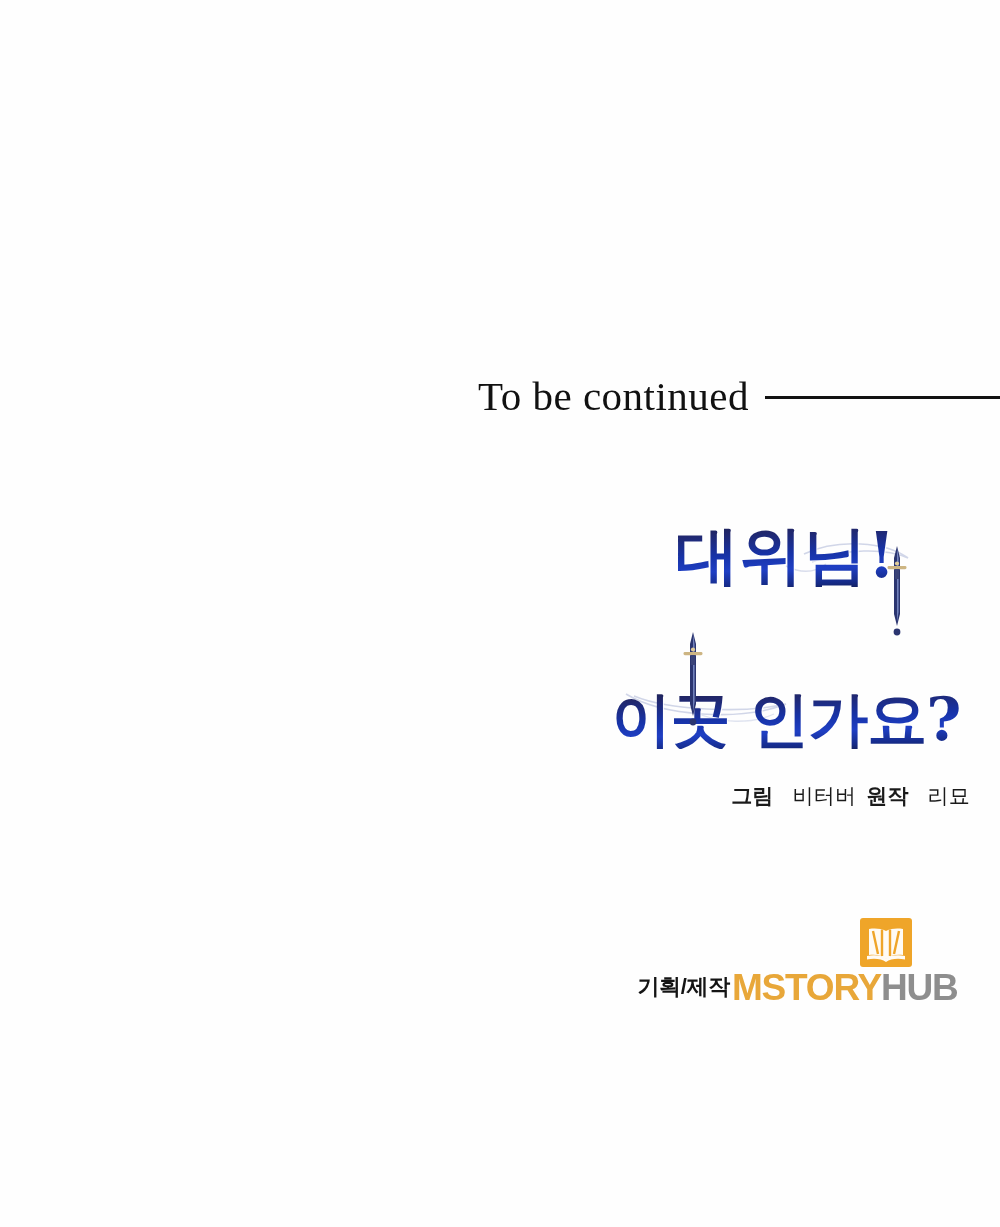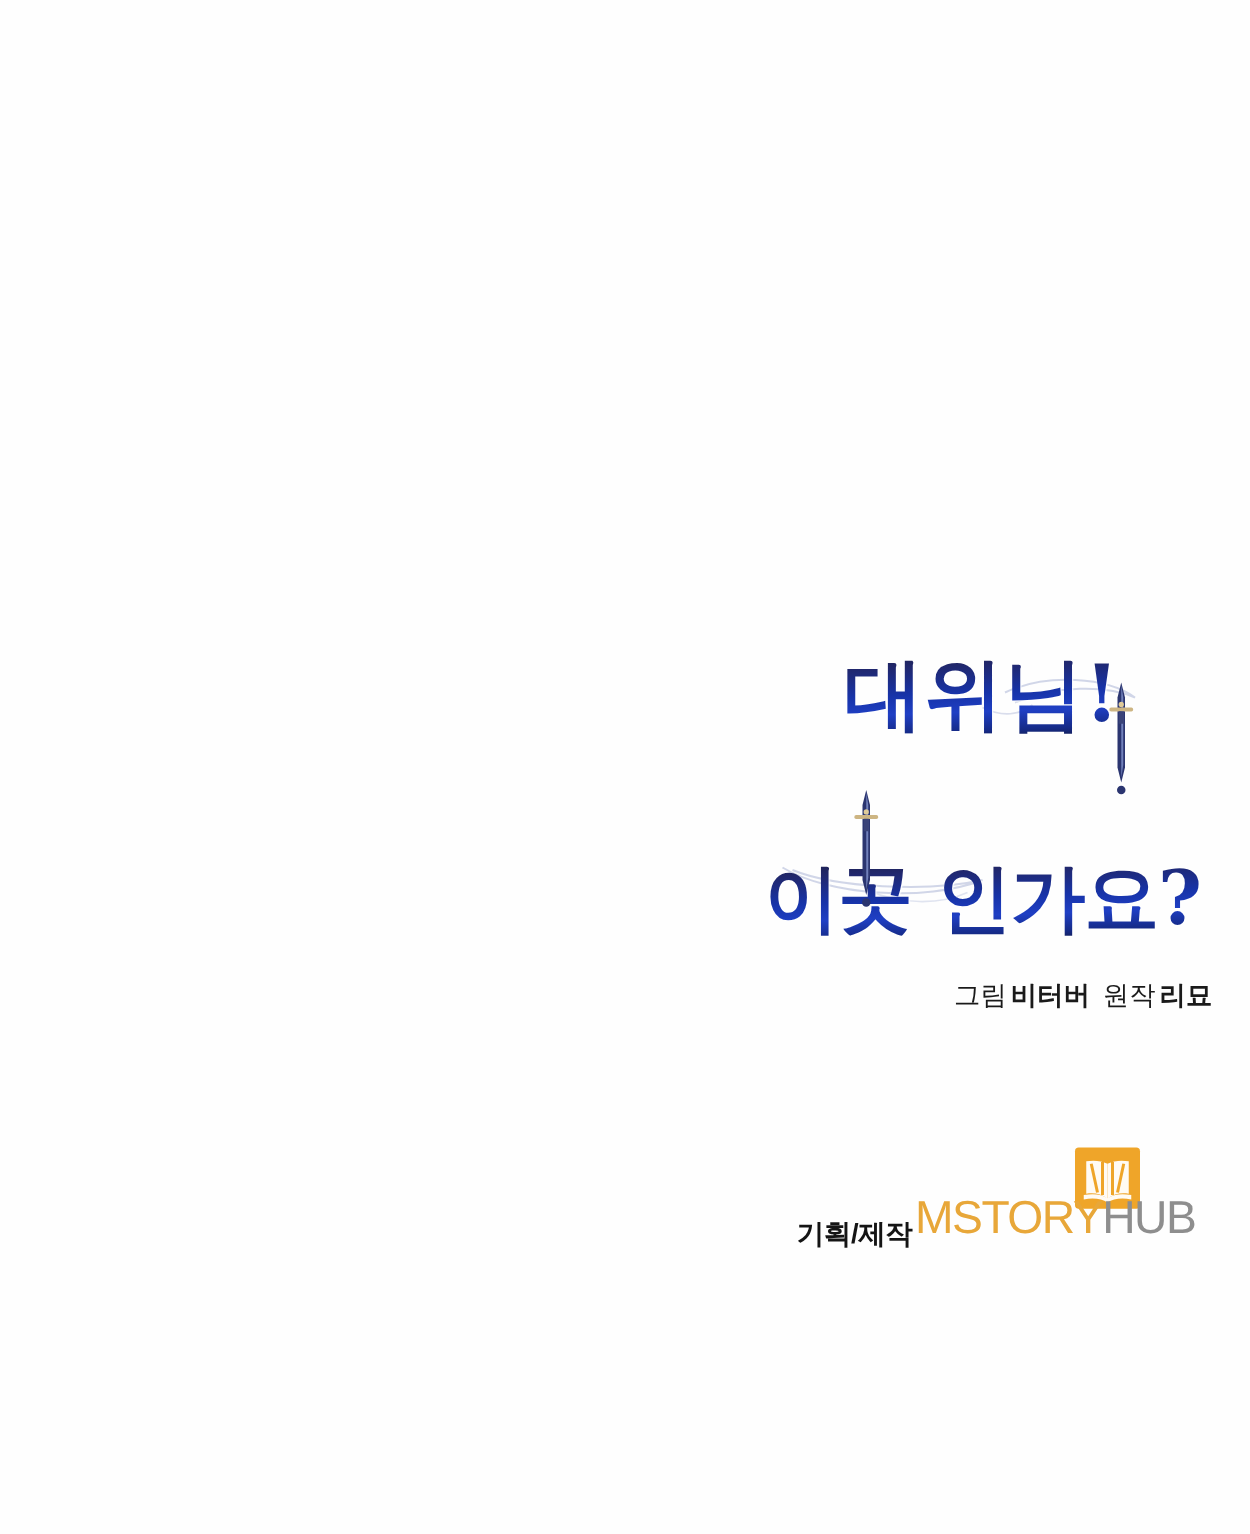--- a/index.html
+++ b/index.html
@@ -110,22 +110,22 @@
     position: absolute;
     left: 600px;
     top: 782px;
     width: 370px;
     text-align: right;
     font-size: 21px;
     color: #1a1a1a;
     white-space: nowrap;
     letter-spacing: 0.2px;
   }
-  .credits .lbl { font-weight: 400; }
-  .credits .val { font-weight: 700; margin-left: 3px; }
+  .credits .lbl { font-weight: 700; }
+  .credits .val { font-weight: 400; margin-left: 19px; }
   .credits .gap { display: inline-block; width: 10px; }
 
   
   .publisher {
     position: absolute;
     left: 600px;
     top: 918px;
     width: 382px;
     height: 92px;
   }
@@ -152,35 +152,39 @@
     top: 0;
     width: 52px;
     height: 49px;
     background: #EFA529;
     border-radius: 3px;
   }
   .pub-mark svg { display: block; }
   .pub-wordmark {
     position: absolute;
     left: 0;
-    bottom: 18px;
+    bottom: 4px;
     font-size: 37px;
-    font-weight: 400;
+    font-weight: 700;
     letter-spacing: -1.2px;
     line-height: 1;
     white-space: nowrap;
   }
   .wm-mstory { color: #E8A739; }
   .wm-hub    { color: #8E8E8E; }
 </style>
 </head>
 <body>
 
 <div id="page">
 
+  <div class="tbc-row">
+    <div class="tbc-text">To be continued</div>
+    <div class="tbc-rule"></div>
+  </div>
 
   <div class="title-logo">
 
     <svg class="swirls" width="392" height="268" viewBox="0 0 392 268">
       <path d="M214 92 C248 76, 296 80, 318 96 C296 86, 254 86, 222 100" fill="none" stroke="#c9cfe4" stroke-width="1.6" opacity="0.85"></path>
       <path d="M196 104 C212 112, 226 110, 236 102" fill="none" stroke="#c9cfe4" stroke-width="1.4" opacity="0.7"></path>
       <path d="M36 232 C72 254, 150 260, 196 242 C152 252, 78 248, 44 234" fill="none" stroke="#c9cfe4" stroke-width="1.6" opacity="0.85"></path>
       <path d="M104 250 C130 262, 162 262, 184 252" fill="none" stroke="#d3d8ea" stroke-width="1.3" opacity="0.7"></path>
     </svg>
 

